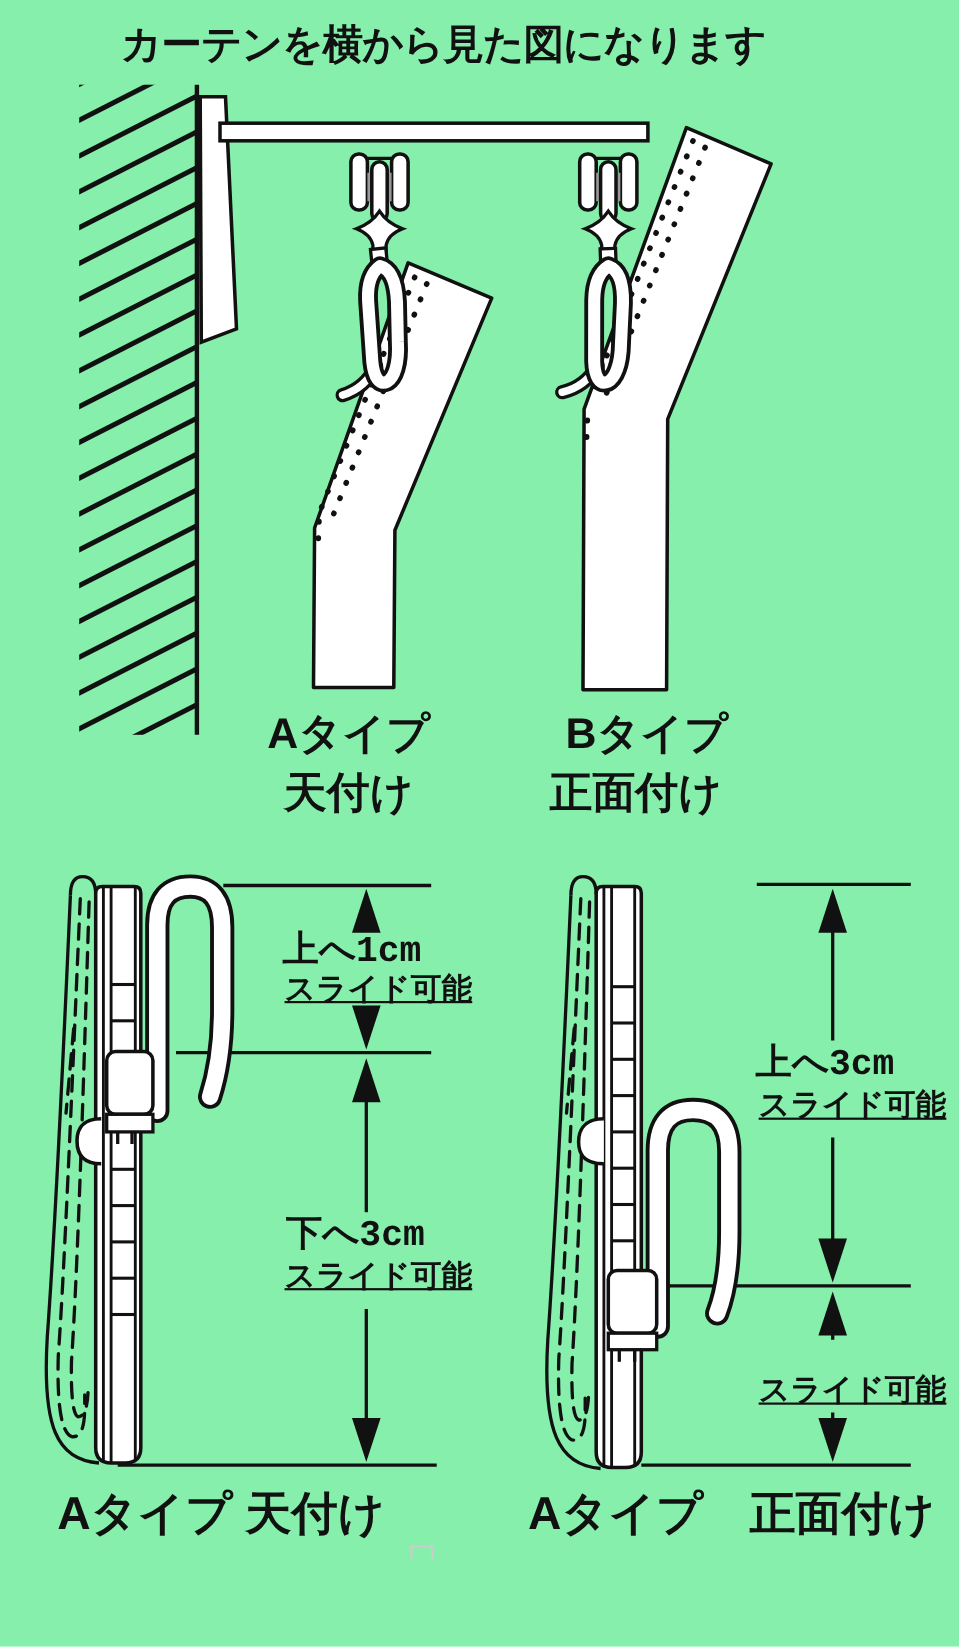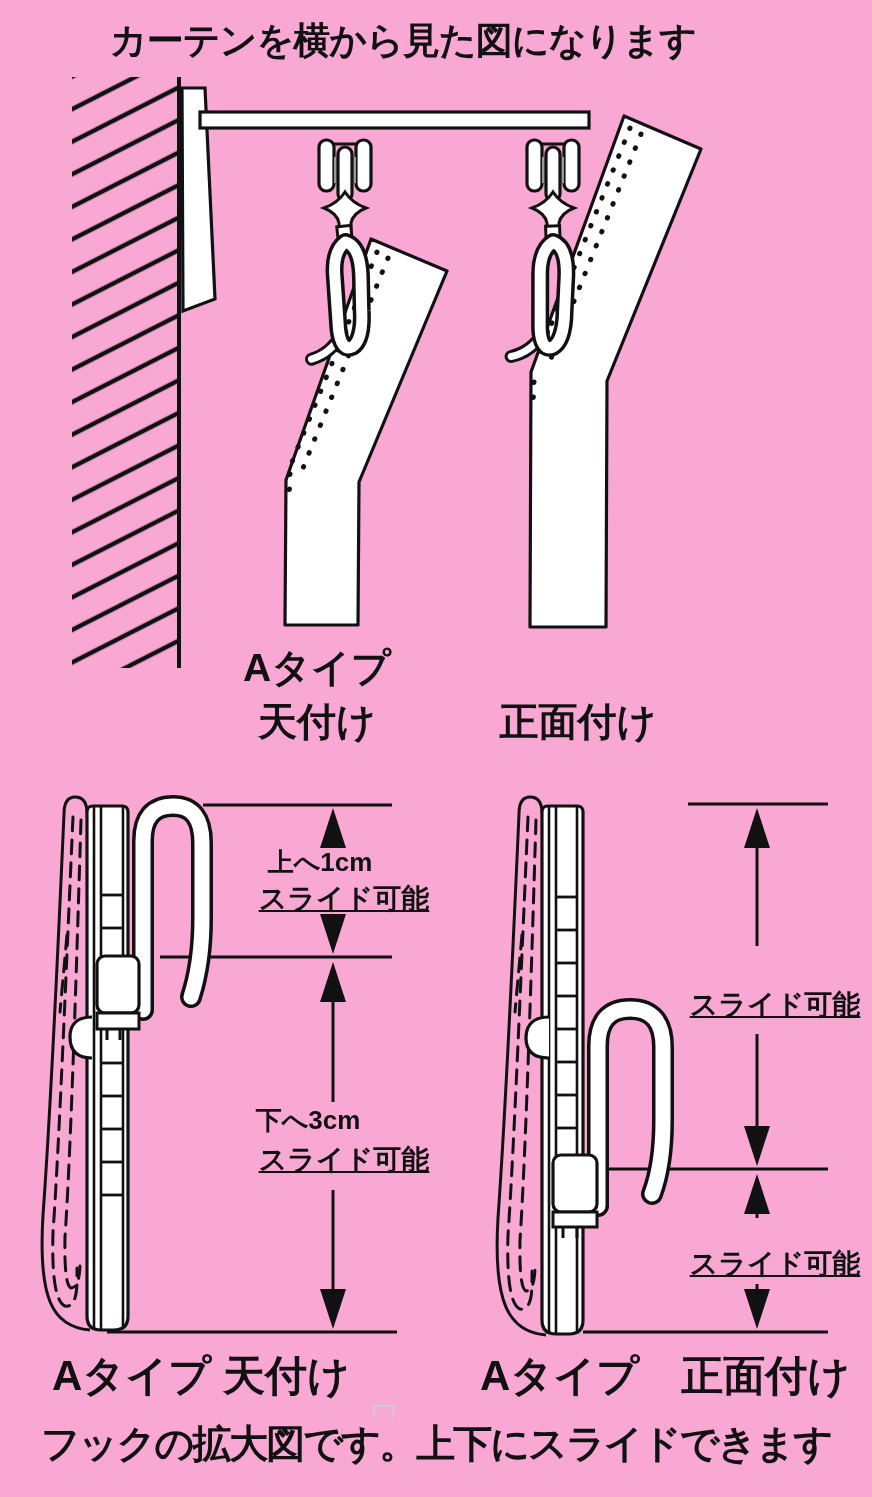--- a/index.html
+++ b/index.html
@@ -1,23 +1,23 @@
 <!DOCTYPE html>
 <html><head>
 <meta charset="utf-8">
 <style>
   html,body{margin:0;padding:0;background:#fff;}
-  #stage{position:relative;width:872px;height:1497px;background:#f9a8d4;overflow:hidden;
+  #stage{position:relative;width:872px;height:1497px;background:#86efac;overflow:hidden;
          font-family:"Liberation Sans",sans-serif;color:#111;}
   #art{position:absolute;left:0;top:0;}
   .t{position:absolute;font-weight:bold;color:#111;line-height:1.12;white-space:nowrap;}
   .ctr{text-align:center;}
   .fs37{font-size:37px;letter-spacing:-1px;}
   .fs39{font-size:39px;}
-  .fs30{font-size:26px;}
+  .fs30{font-size:33px;font-family:Liberation Mono, monospace;}
   .fs28{font-size:28px;text-decoration:underline;}
   .fs42{font-size:42px;}
   .cap{font-size:39px;letter-spacing:-2px;}
   
   .s3{stroke:#111;stroke-width:3;fill:none;}
   .dim{stroke:#111;stroke-width:3;fill:none;}
   .wf{fill:#fff;stroke:#111;stroke-width:3.2;}
   .wf3{fill:#fff;stroke:#111;stroke-width:3;}
   .tb{stroke:#111;stroke-width:13;fill:none;stroke-linecap:round;}
   .tw{stroke:#fff;stroke-width:7;fill:none;stroke-linecap:round;}
@@ -182,29 +182,30 @@
       <line x1="757" y1="1211" x2="757" y2="1218" class="dim"></line>
       <line x1="757" y1="1284" x2="757" y2="1292" class="dim"></line>
       <use href="#ah" transform="translate(757,1331) rotate(180)"></use>
     </g>
   </svg>
 
   <div class="t fs37 ctr" style="left:53px;top:20px;width:700px;">カーテンを横から見た図になります</div>
 
   <div class="t fs39 ctr" style="left:227px;top:646px;width:180px;">Aタイプ</div>
   <div class="t fs39 ctr" style="left:227px;top:700px;width:180px;">天付け</div>
+  <div class="t fs39 ctr" style="left:498px;top:646px;width:180px;">Bタイプ</div>
   <div class="t fs39 ctr" style="left:488px;top:700px;width:180px;">正面付け</div>
 
   <div class="t fs30 ctr" style="left:220px;top:848px;width:200px;">上へ1cm</div>
   <div class="t fs28 ctr" style="left:244px;top:883px;width:200px;">スライド可能</div>
-  <div class="t fs30 ctr" style="left:208px;top:1106px;width:200px;">下へ3cm</div>
+  <div class="t fs30 ctr" style="left:223px;top:1106px;width:200px;">下へ3cm</div>
   <div class="t fs28 ctr" style="left:244px;top:1144px;width:200px;">スライド可能</div>
 
+  <div class="t fs30 ctr" style="left:650px;top:950px;width:200px;">上へ3cm</div>
   <div class="t fs28 ctr" style="left:675px;top:989px;width:200px;">スライド可能</div>
   <div class="t fs28 ctr" style="left:675px;top:1248px;width:200px;">スライド可能</div>
 
   <div class="t fs42" style="left:52px;top:1352px;">Aタイプ 天付け</div>
   <div class="t fs42" style="left:480px;top:1352px;">Aタイプ　正面付け</div>
 
-  <div class="t cap ctr" style="left:36px;top:1422px;width:800px;">フックの拡大図です。上下にスライドできます</div>
 
   <div id="stray"></div>
 </div>
 
 </body></html>

